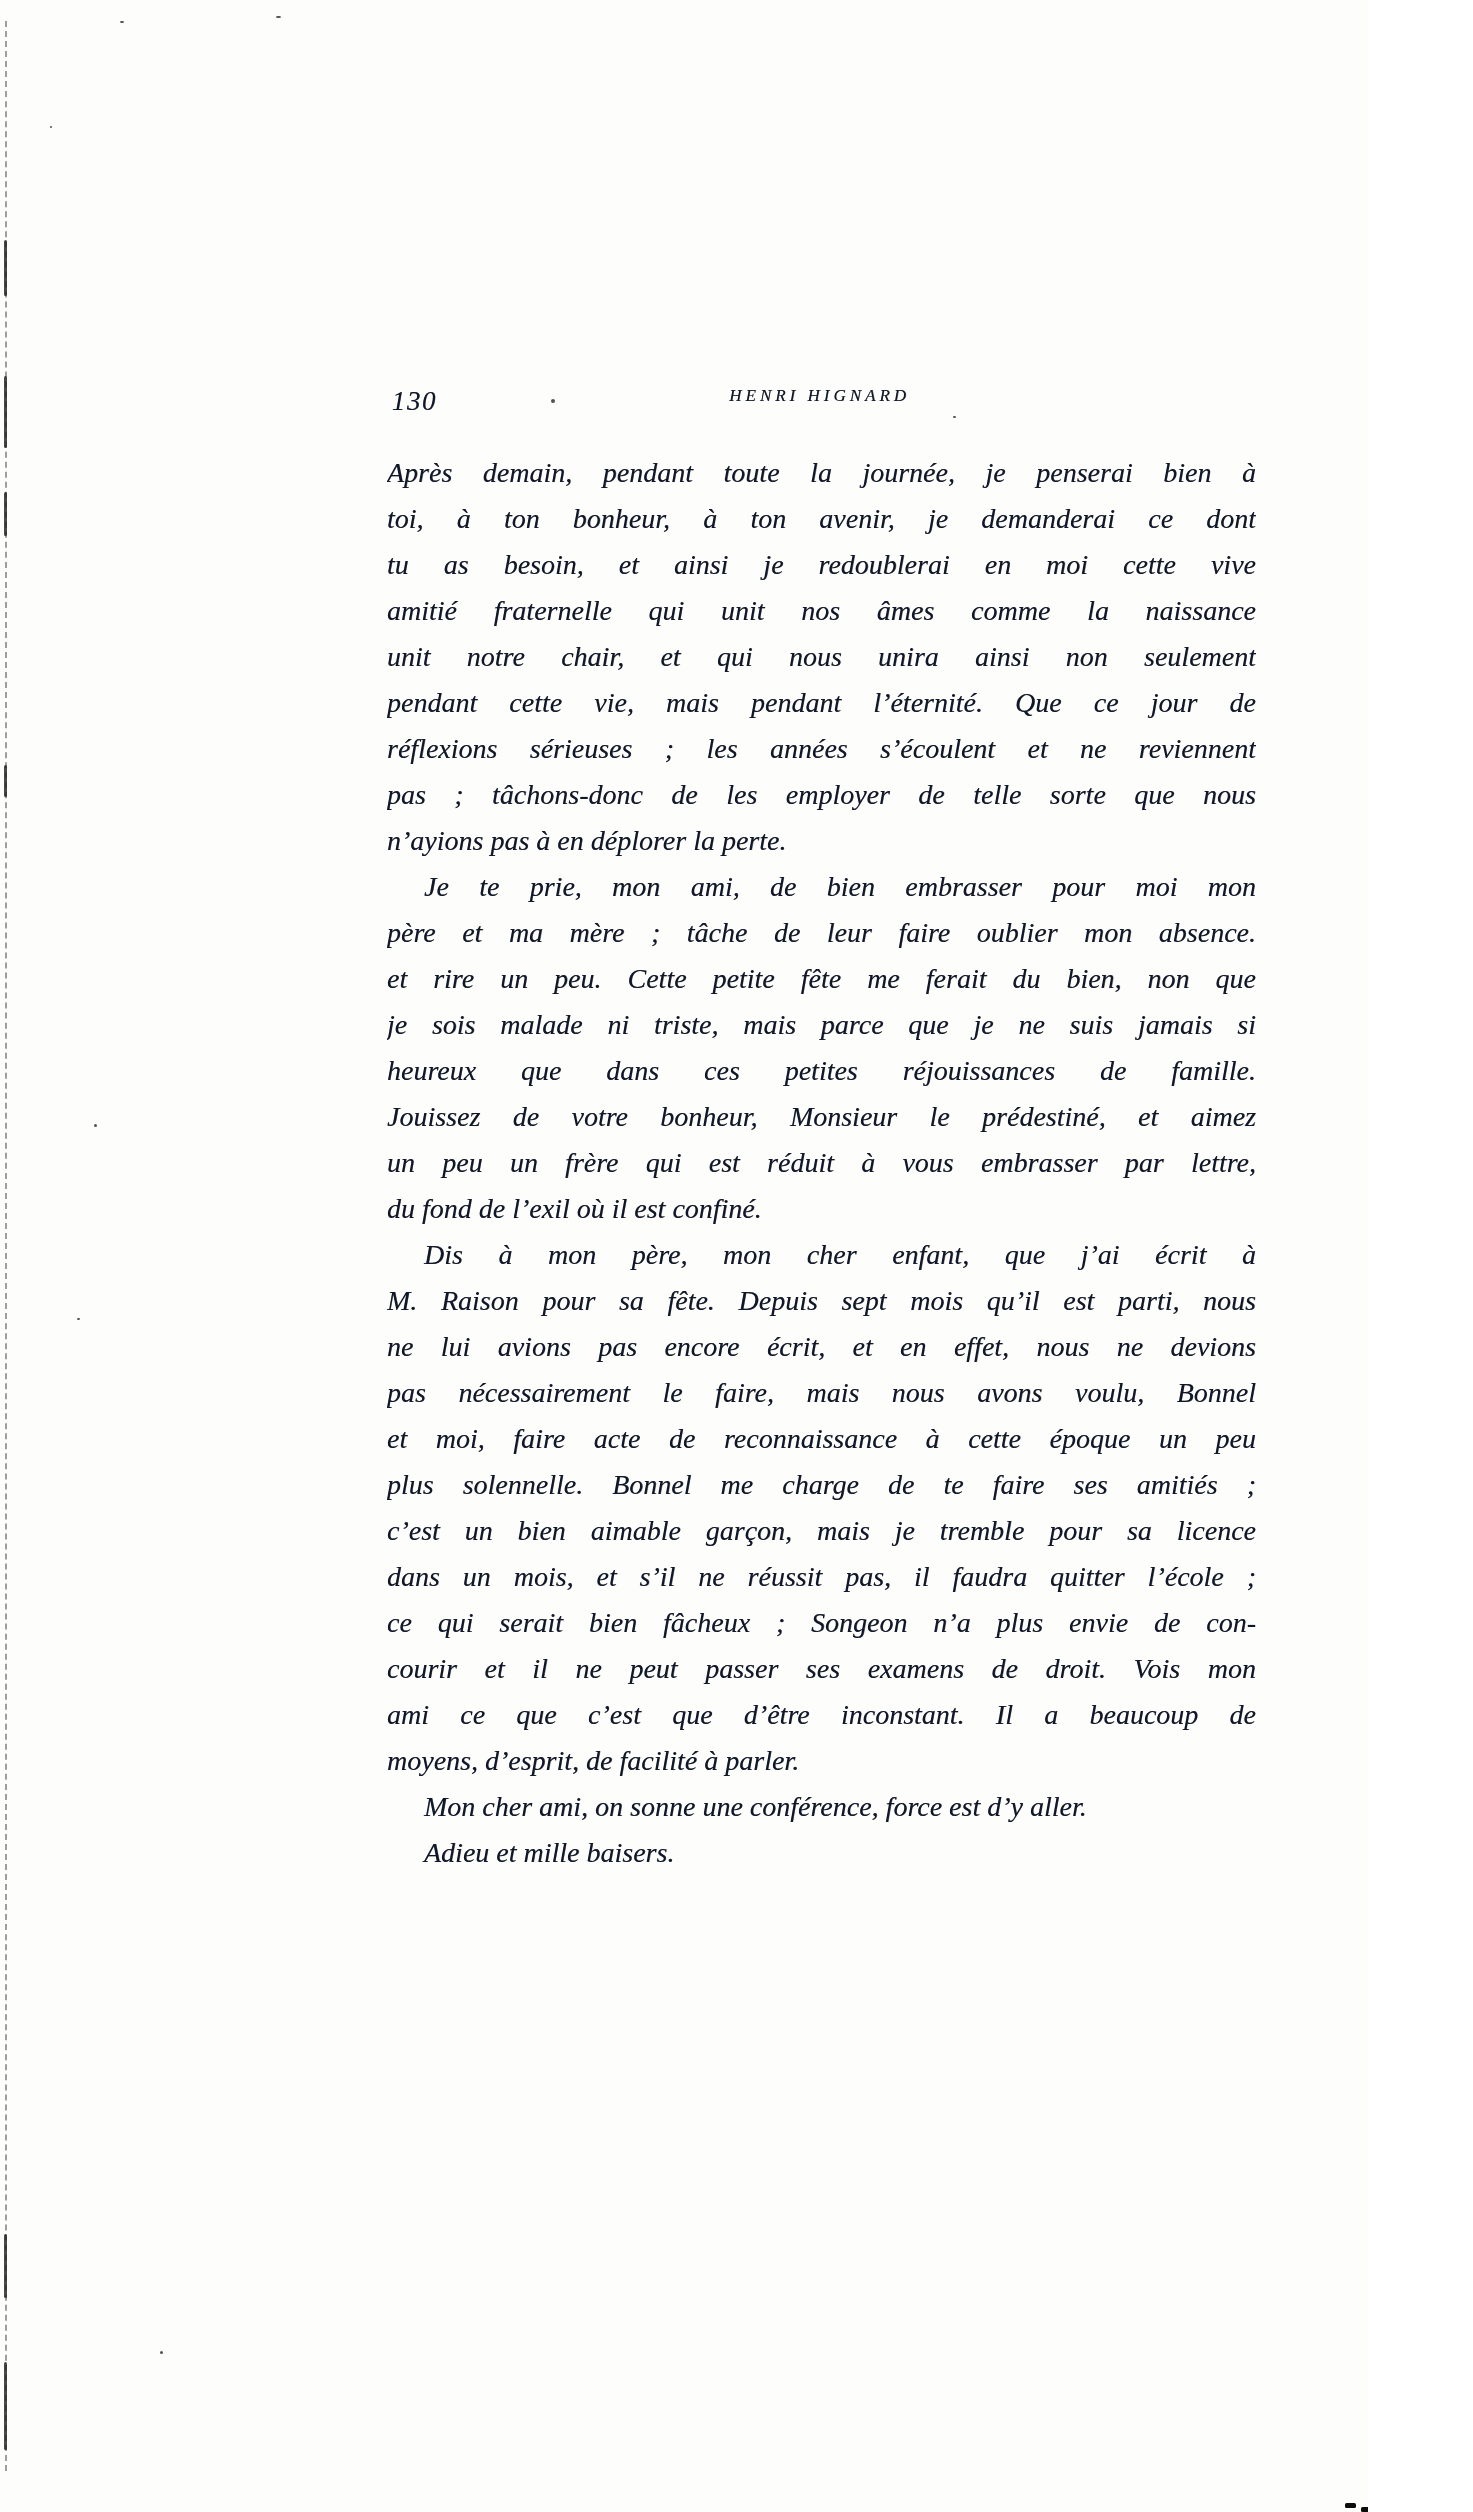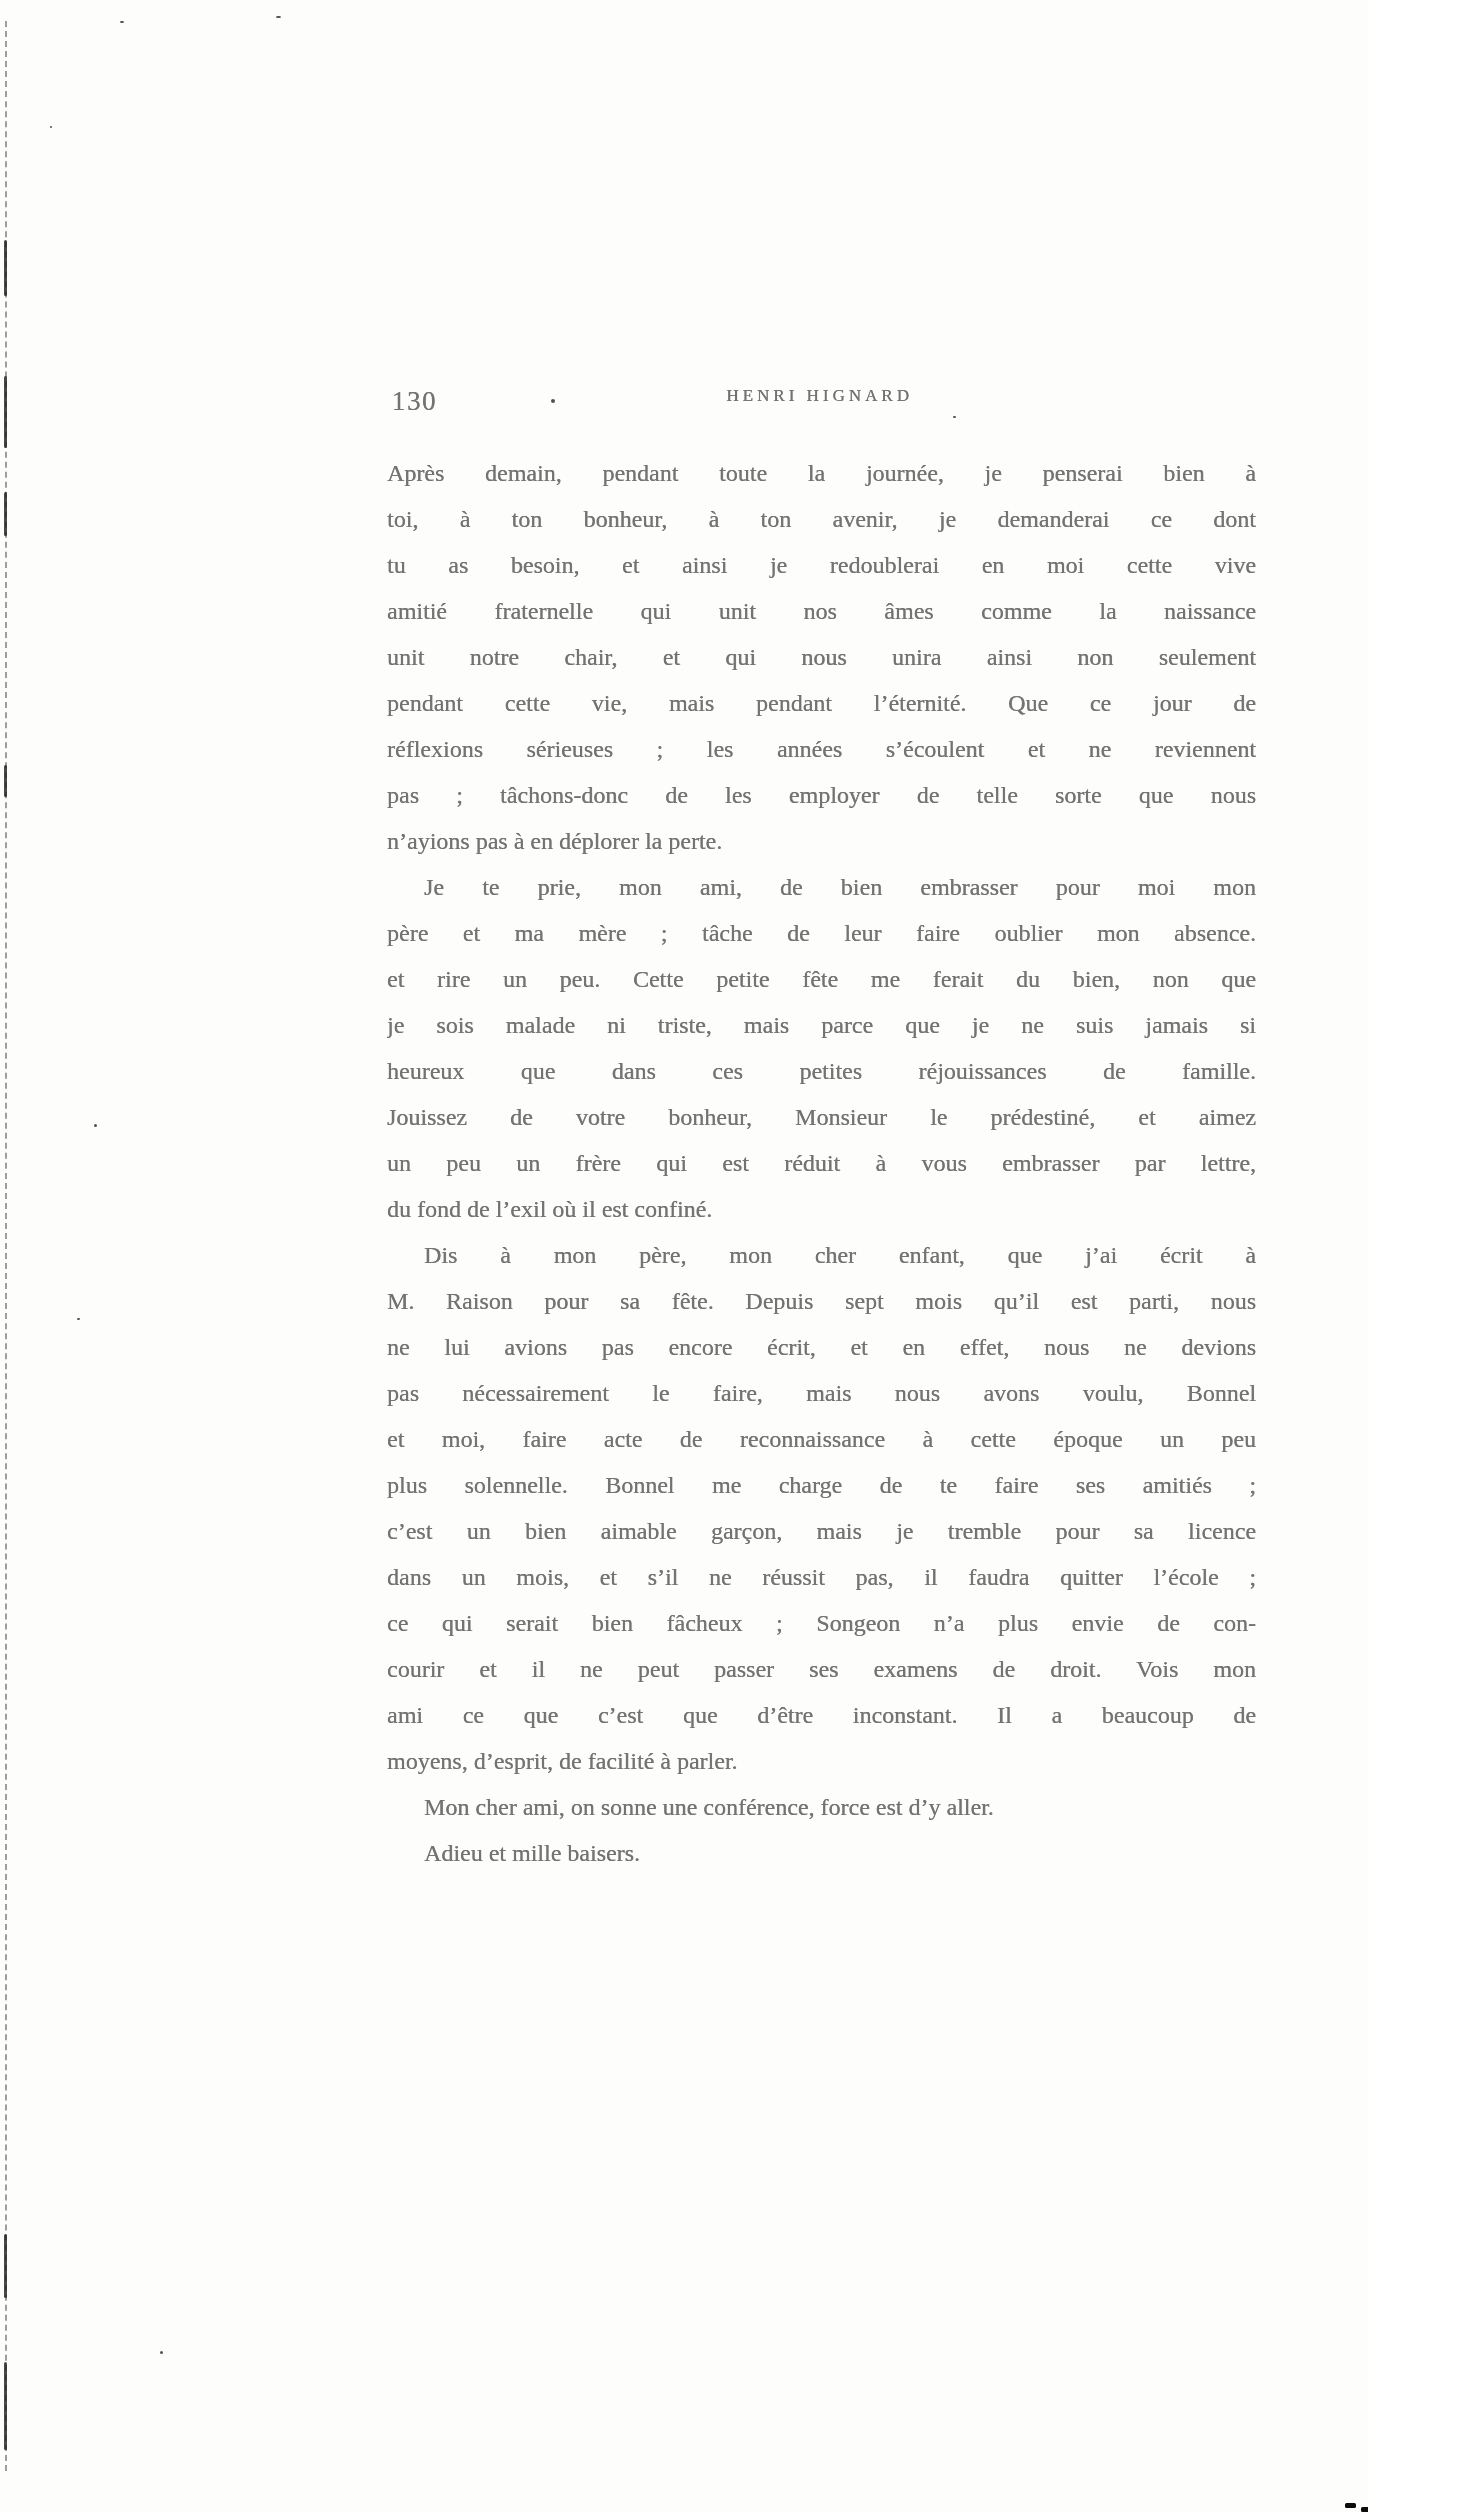--- a/index.html
+++ b/index.html
@@ -7,21 +7,22 @@
     padding: 0;
     background: #ffffff;
   }
   .page {
     position: relative;
     width: 1368px;
     height: 2512px;
     background: #fdfdfc;
     overflow: hidden;
     font-family: "Liberation Serif", "DejaVu Serif", serif;
-    color: #737373;
+    color: #0f172a;
+    font-style: italic;
   }
 
   
   .pagehead {
     position: absolute;
     top: 383px;
     left: 387px;
     width: 869px;
     height: 35px;
   }
@@ -43,21 +44,21 @@
     white-space: nowrap;
     text-shadow: 0.3px 0.3px 0.6px rgba(25,20,12,0.6);
   }
 
   
   .textblock {
     position: absolute;
     top: 450px;
     left: 387px;
     width: 869px;
-    font-size: 24px;
+    font-size: 28px;
     line-height: 46px;
     text-align: justify;
     text-shadow: 0.3px 0.3px 0.5px rgba(25,20,12,0.5);
   }
   .line {
     height: 46px;
     overflow: hidden;
     text-align: justify;
     text-align-last: justify;
     white-space: nowrap;

